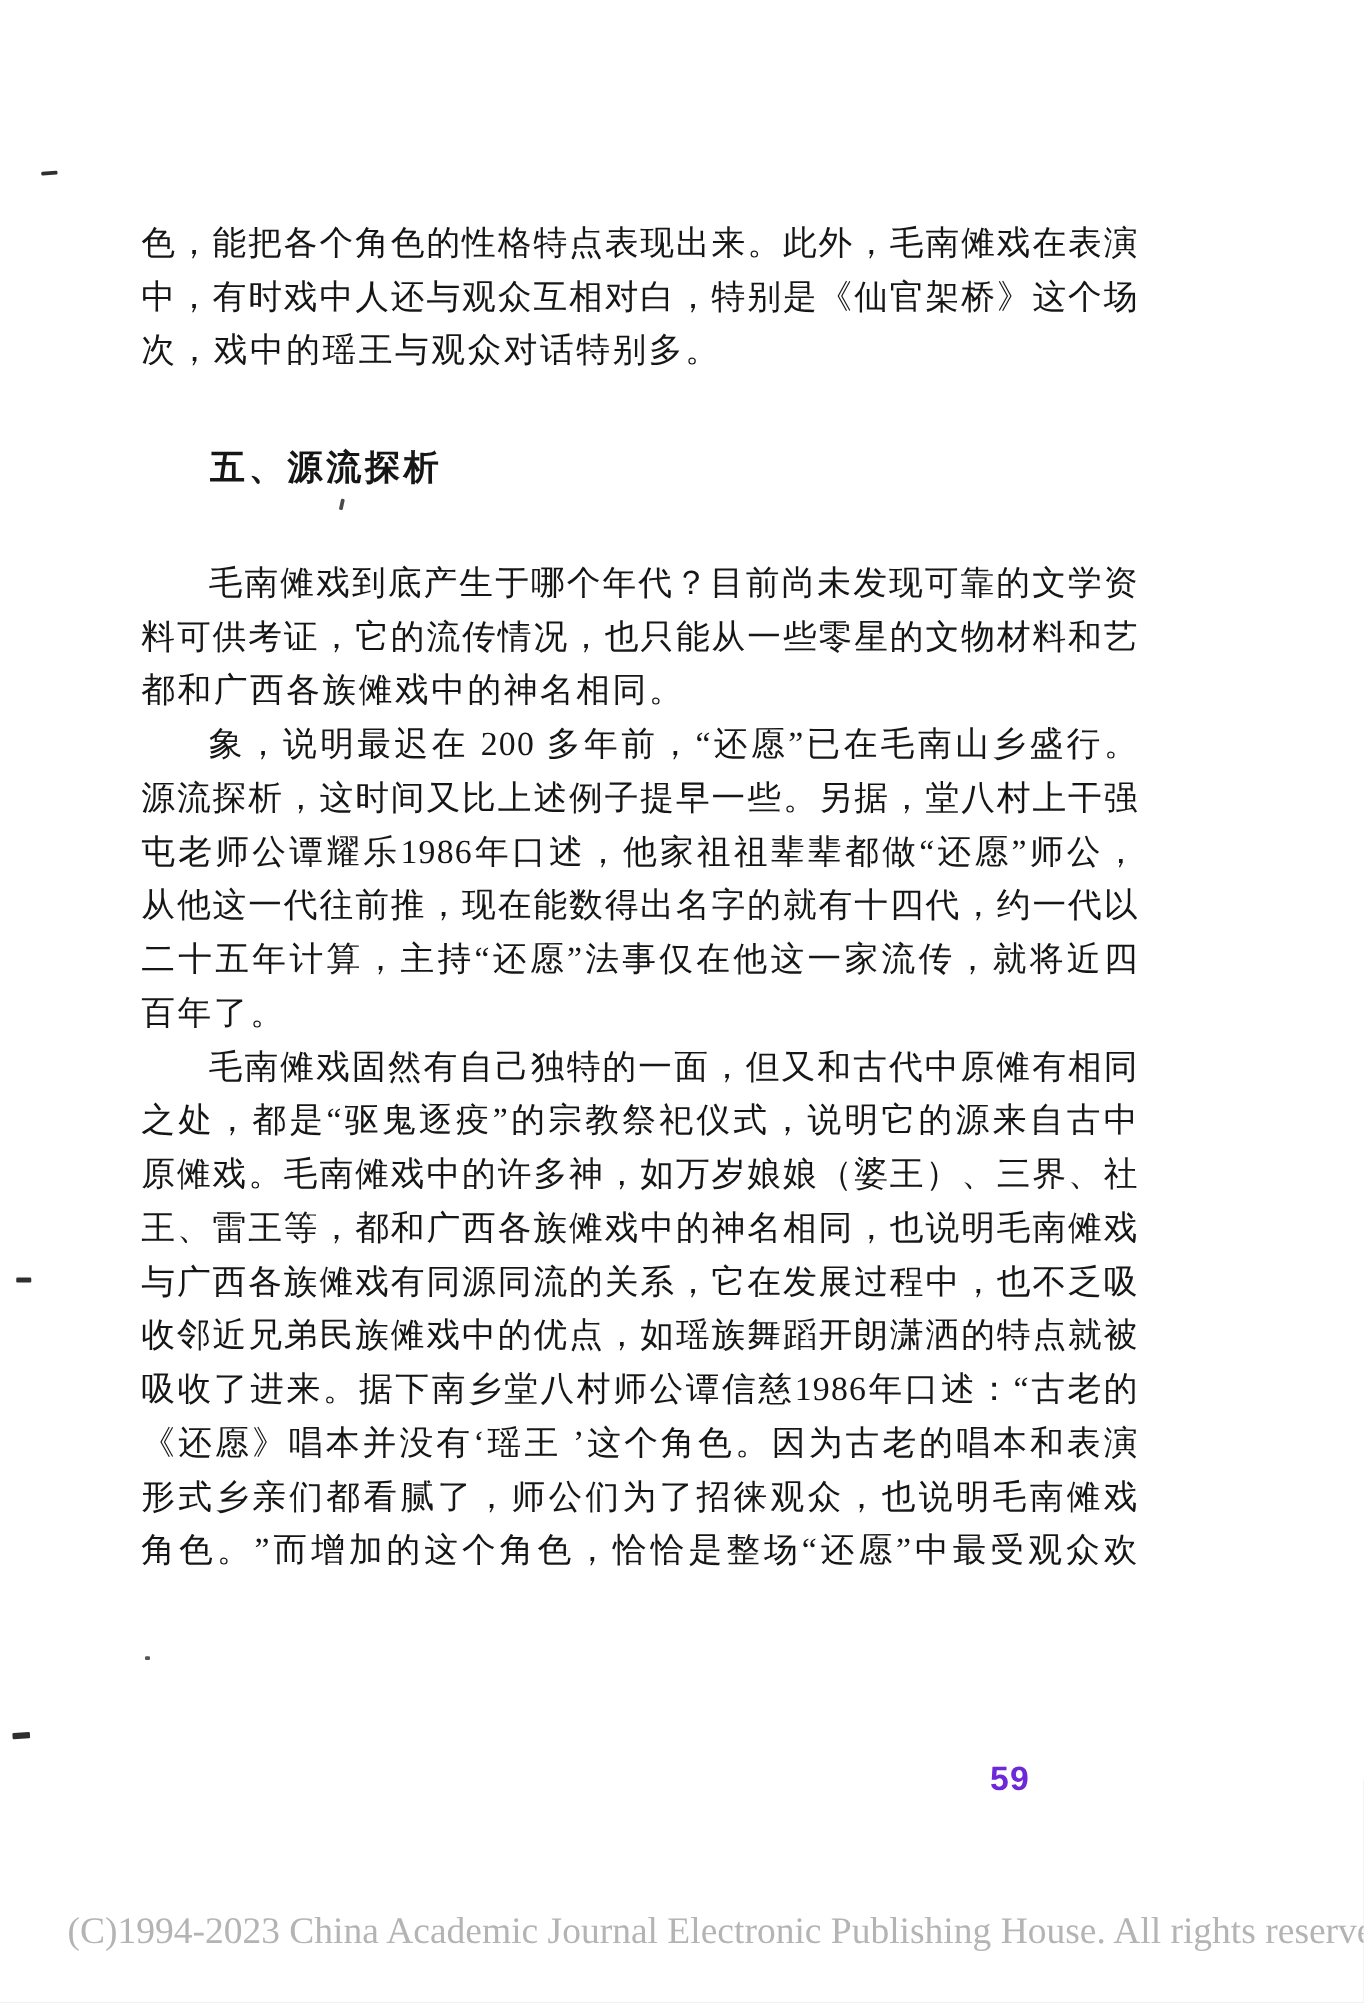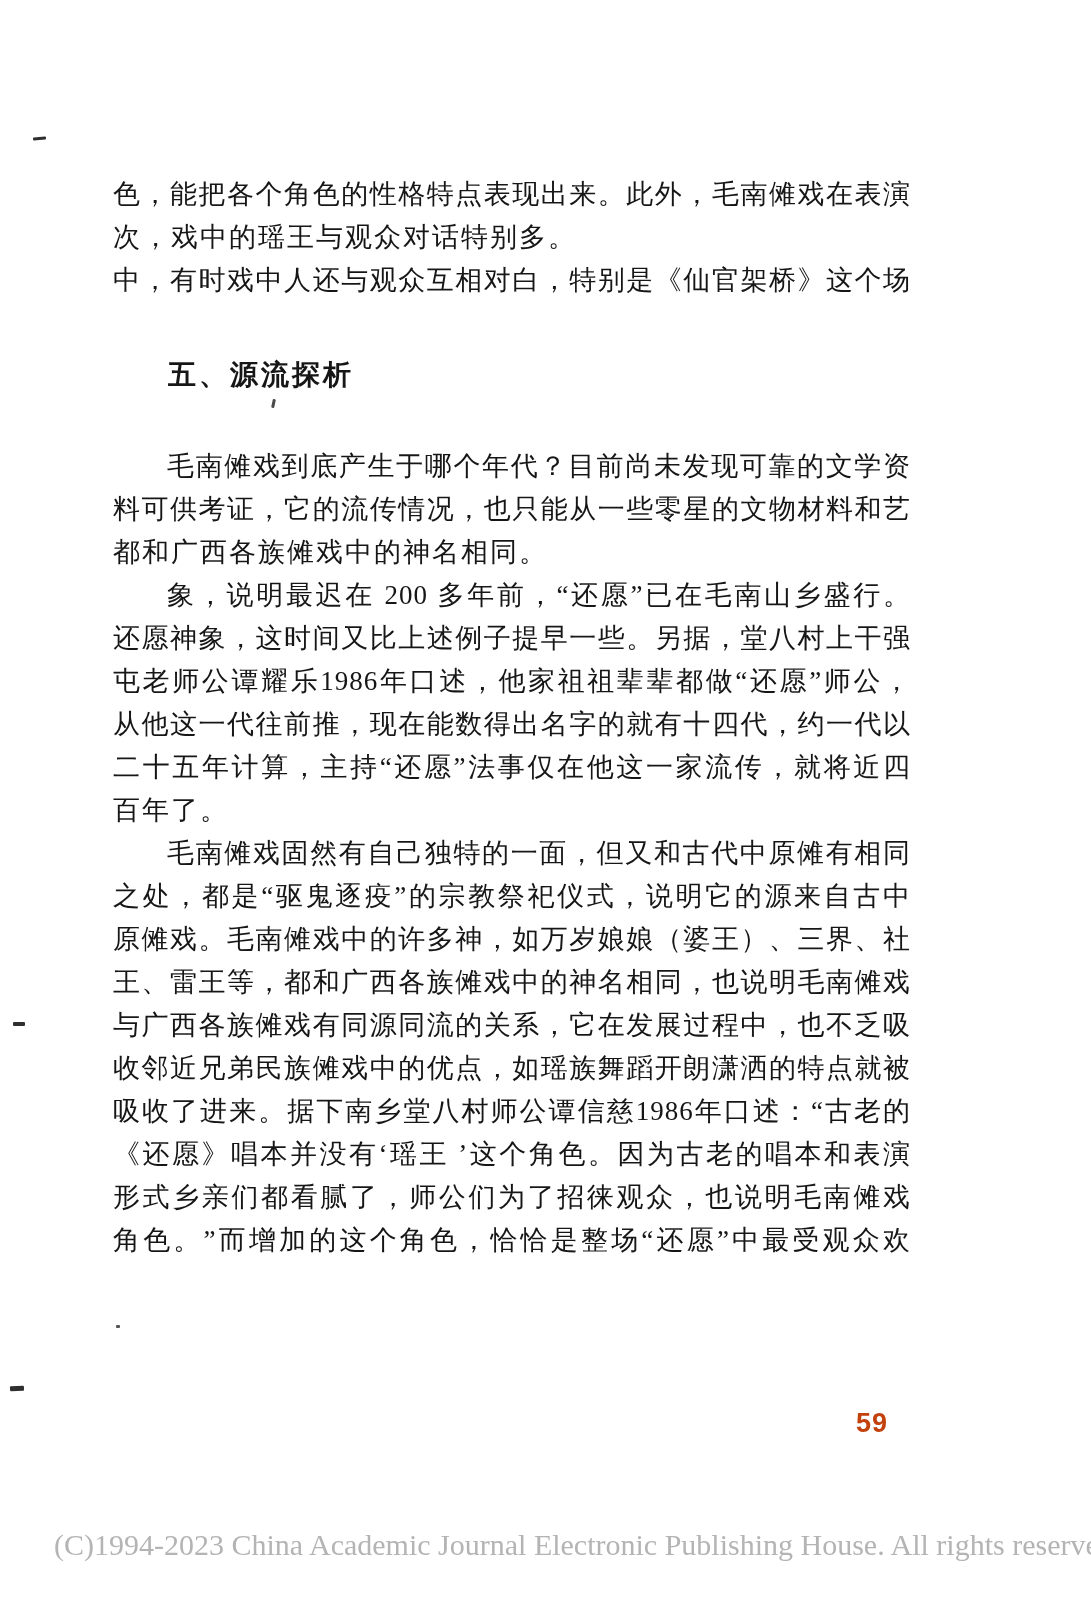--- a/index.html
+++ b/index.html
@@ -45,26 +45,26 @@
     height: 43px;
     line-height: 43px;
     margin: 51px 0 49px 0;
     padding-left: 55px;
     font-size: 28px;
     font-weight: bold;
     letter-spacing: 3px;
   }
   .page-number {
     position: absolute;
-    left: 856px;
+    left: 792px;
     top: 1408px;
     font-family: "Liberation Sans", sans-serif;
     font-size: 27px;
     font-weight: bold;
-    color: #c2410c;
+    color: #6d28d9;
     letter-spacing: 1px;
   }
   .watermark {
     position: absolute;
     left: 54px;
     top: 1528px;
     width: 1100px;
     font-family: "Liberation Serif", serif;
     font-size: 30px;
     color: #b4b4b4;
@@ -82,32 +82,32 @@
   .a-dash3 { left: 10px;  top: 1386px; width: 14px; height: 5px; transform: rotate(-3deg); }
   .a-speck { left: 116px; top: 1325px; width: 4px;  height: 3px; background:#555; }
 </style>
 </head>
 <body>
 
 <div class="page">
   <div class="content" id="content">
       <div class="para">
         <div class="line">色，能把各个角色的性格特点表现出来。此外，毛南傩戏在表演</div>
+        <div class="line">中，有时戏中人还与观众互相对白，特别是《仙官架桥》这个场</div>
         <div class="line no-fill">次，戏中的瑶王与观众对话特别多。</div>
-        <div class="line">中，有时戏中人还与观众互相对白，特别是《仙官架桥》这个场</div>
       </div>
       <div class="heading">五、源流探析</div>
       <div class="para indent">
         <div class="line">毛南傩戏到底产生于哪个年代？目前尚未发现可靠的文学资</div>
         <div class="line">料可供考证，它的流传情况，也只能从一些零星的文物材料和艺</div>
         <div class="line no-fill">都和广西各族傩戏中的神名相同。</div>
       </div>
       <div class="para indent">
         <div class="line">象，说明最迟在 200 多年前，“还愿”已在毛南山乡盛行。1987</div>
-        <div class="line">还愿神象，这时间又比上述例子提早一些。另据，堂八村上干强</div>
+        <div class="line">源流探析，这时间又比上述例子提早一些。另据，堂八村上干强</div>
         <div class="line">屯老师公谭耀乐1986年口述，他家祖祖辈辈都做“还愿”师公，</div>
         <div class="line">从他这一代往前推，现在能数得出名字的就有十四代，约一代以</div>
         <div class="line">二十五年计算，主持“还愿”法事仅在他这一家流传，就将近四</div>
         <div class="line no-fill">百年了。</div>
       </div>
       <div class="para indent">
         <div class="line">毛南傩戏固然有自己独特的一面，但又和古代中原傩有相同</div>
         <div class="line">之处，都是“驱鬼逐疫”的宗教祭祀仪式，说明它的源来自古中</div>
         <div class="line">原傩戏。毛南傩戏中的许多神，如万岁娘娘（婆王）、三界、社</div>
         <div class="line">王、雷王等，都和广西各族傩戏中的神名相同，也说明毛南傩戏</div>

